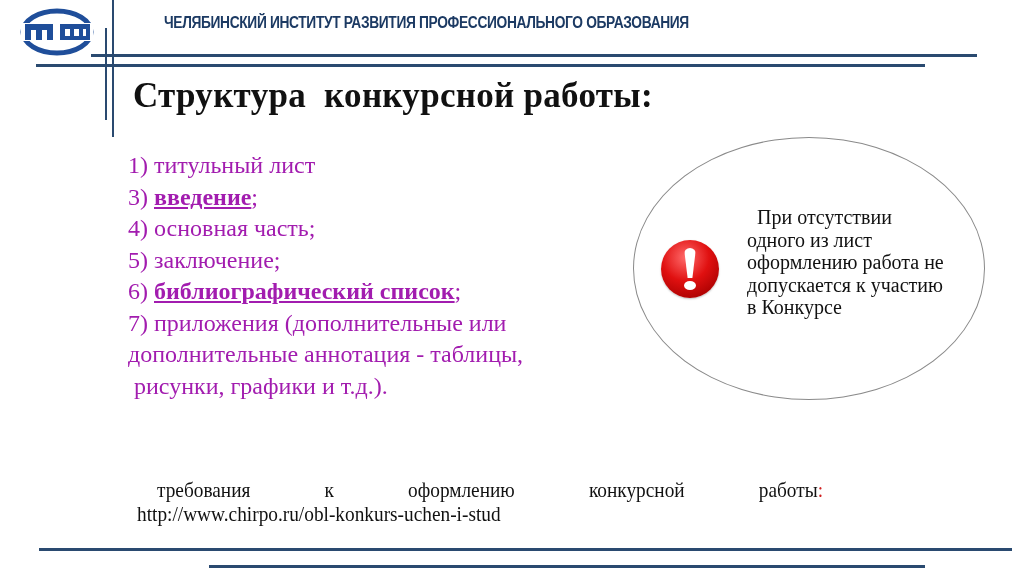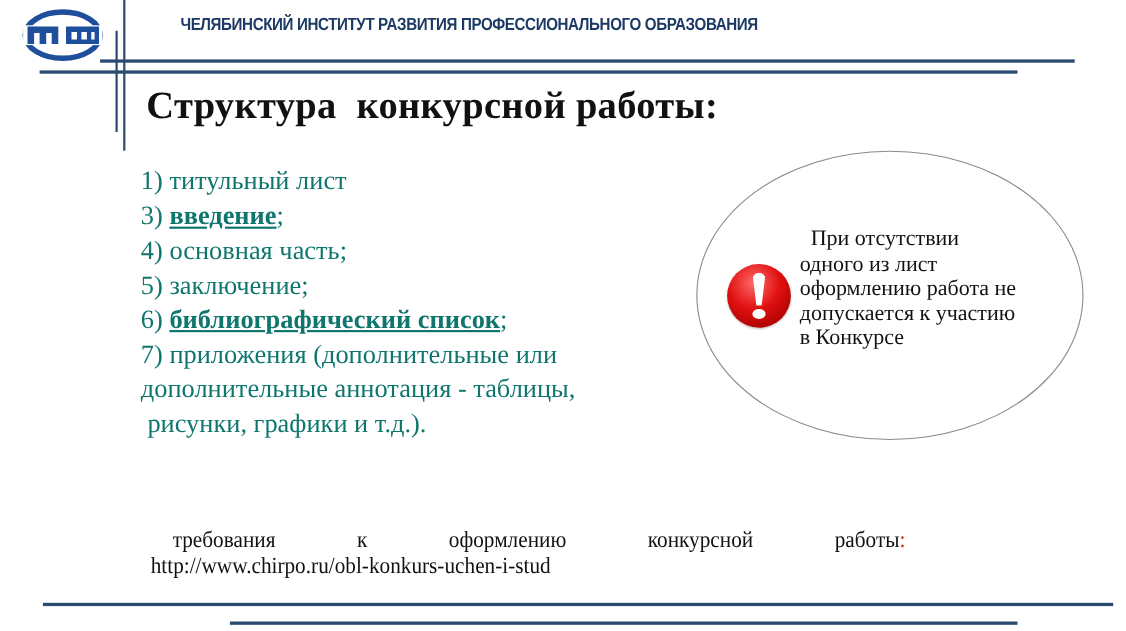--- a/index.html
+++ b/index.html
@@ -22,21 +22,21 @@
       white-space: nowrap;
     }
     .slide-title {
       position: absolute; left: 133px; top: 76px;
       font-family: Liberation Serif, serif;
       font-weight: bold; font-size: 35px; letter-spacing: 0.3px;
       color: #111; white-space: pre;
     }
     .list {
       position: absolute; left: 128px; top: 150px; width: 520px;
-      font-size: 24px; line-height: 31.5px; color: #0f766e;
+      font-size: 24px; line-height: 31.5px; color: #a21caf;
     }
     .list .row { white-space: pre; }
     .list b { font-weight: bold; text-decoration: underline; }
 
     .ellipse {
       position: absolute; left: 633px; top: 137px;
       width: 352px; height: 263px;
       border: 1.3px solid #8a8a8a; border-radius: 50%;
       box-sizing: border-box;
     }
@@ -52,21 +52,21 @@
       clip-path: polygon(0 0, 100% 0, 70% 100%, 30% 100%);
     }
     .warn .dot {
       position: absolute; left: 23px; top: 41px; width: 12px; height: 9px;
       background: #ffffff; border-radius: 50%;
     }
     .note {
       position: absolute; left: 727px; top: 206px; width: 260px;
       font-size: 20px; line-height: 22.5px; color: #111;
     }
-    .note .row { white-space: pre; }
+    .note .row { white-space: pre; margin-left: 20px; }
 
     .req {
       position: absolute; left: 157px; top: 478px; width: 724px;
       font-size: 21px; line-height: 24px; color: #111;
       display: flex; justify-content: space-between;
       transform: scaleX(0.92); transform-origin: left center;
     }
     .req .colon { color: #d02020; }
     .url {
       position: absolute; left: 137px; top: 502px;

